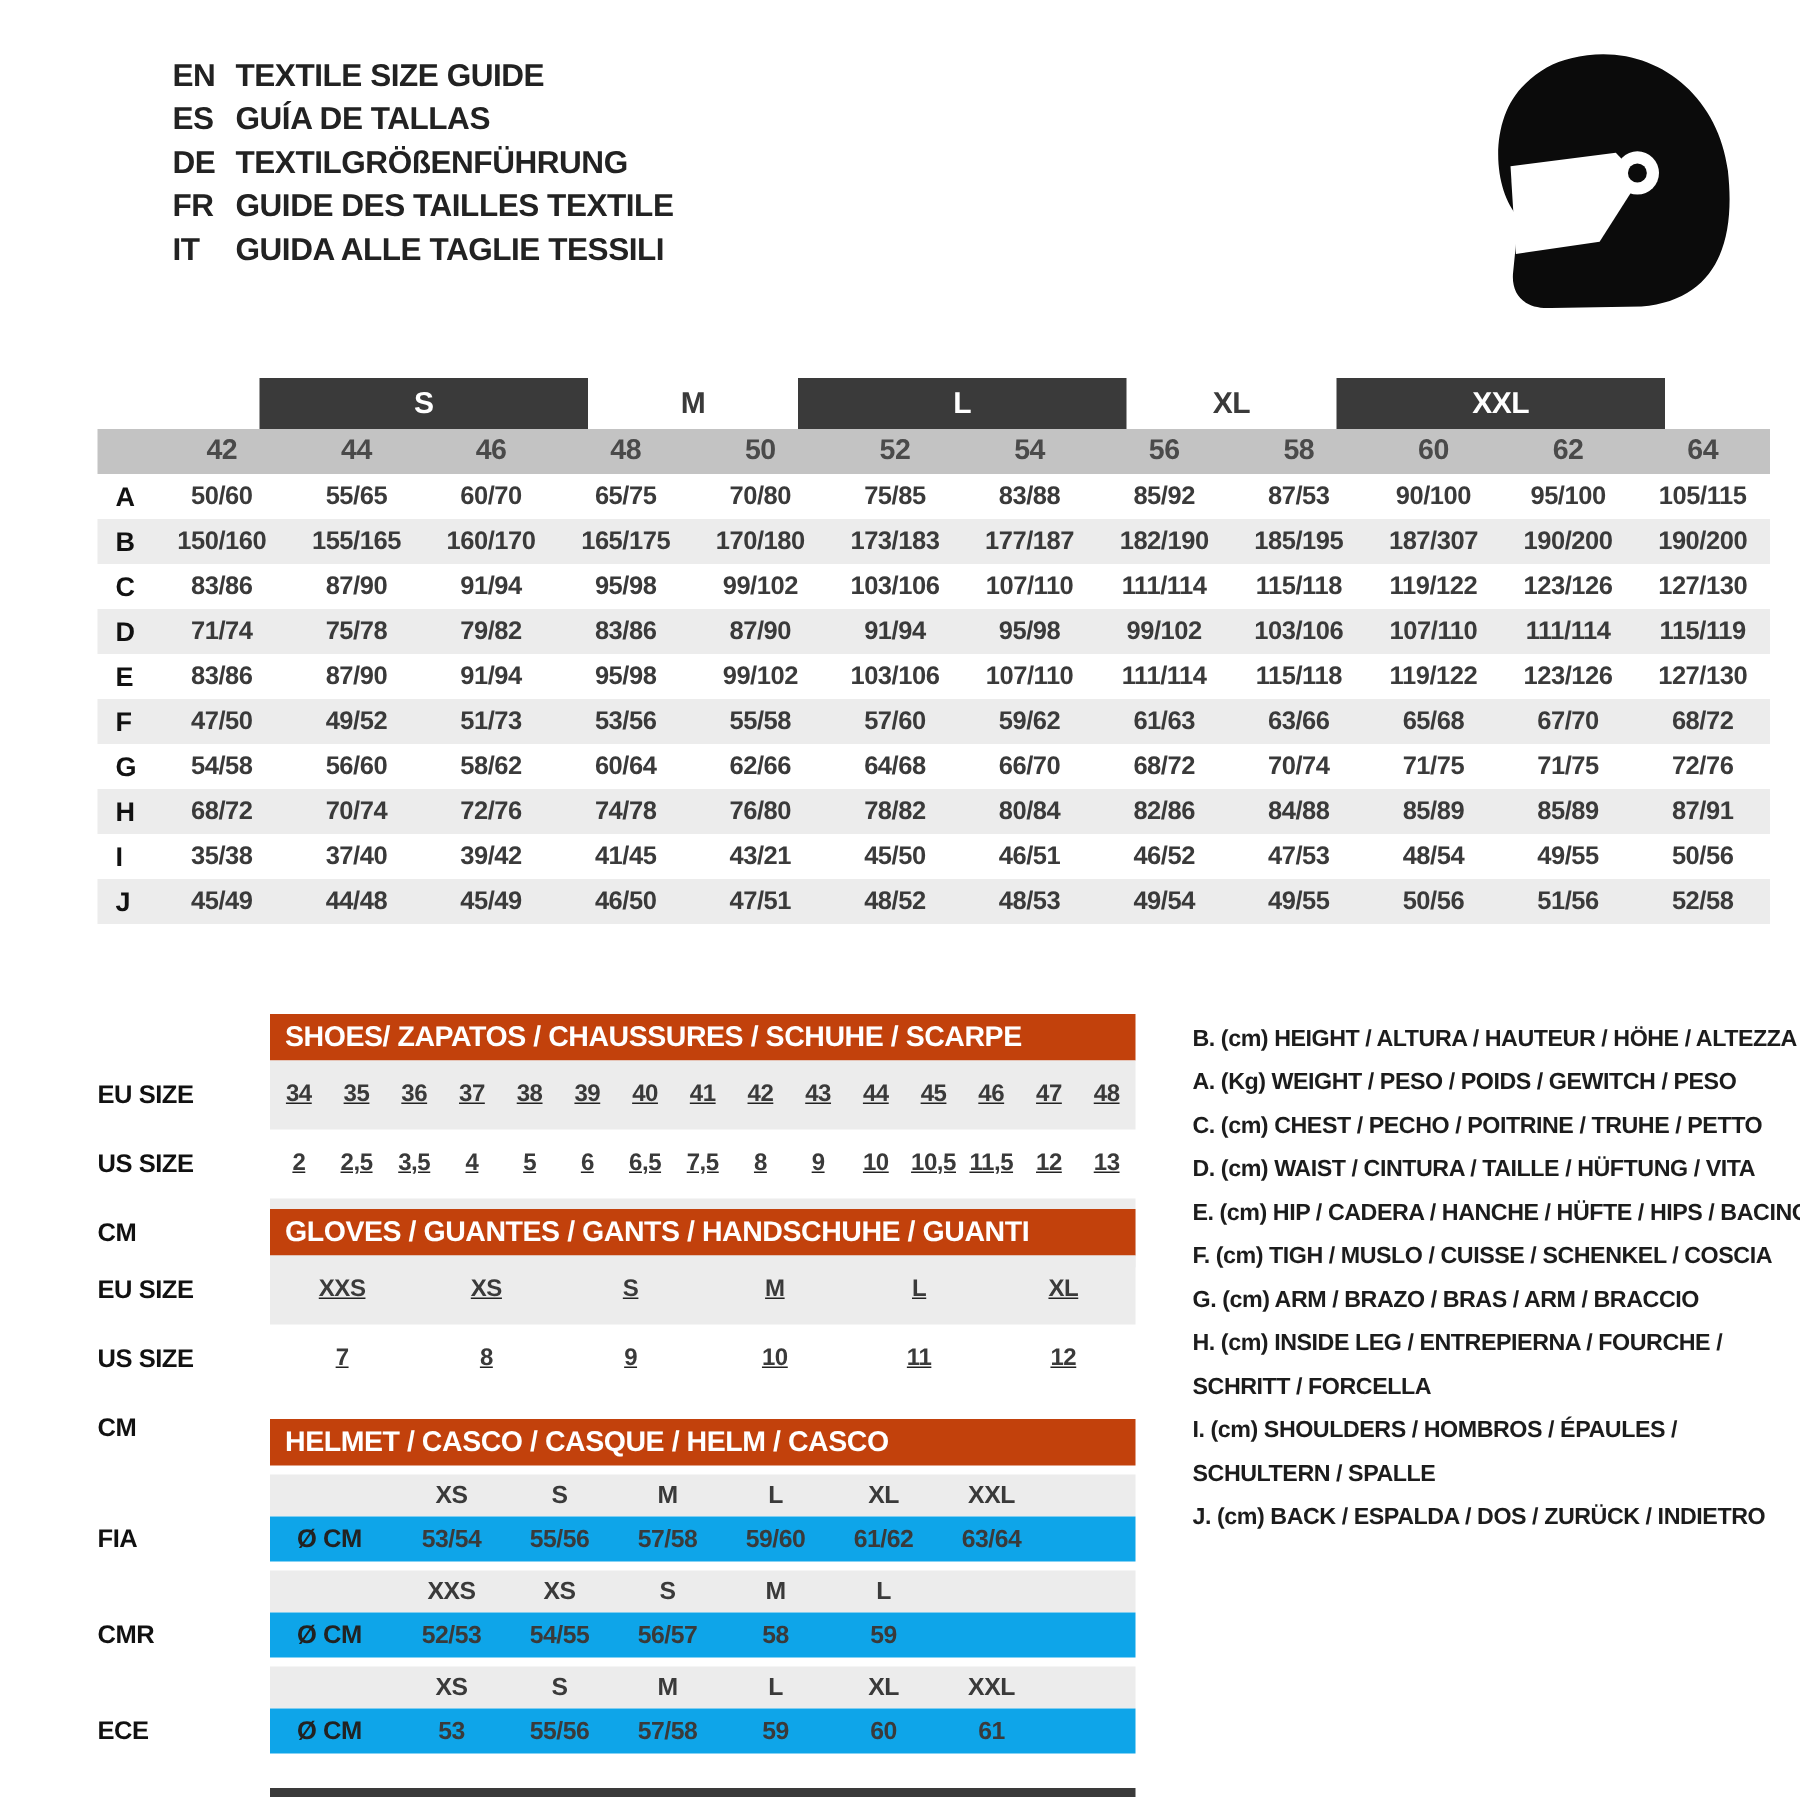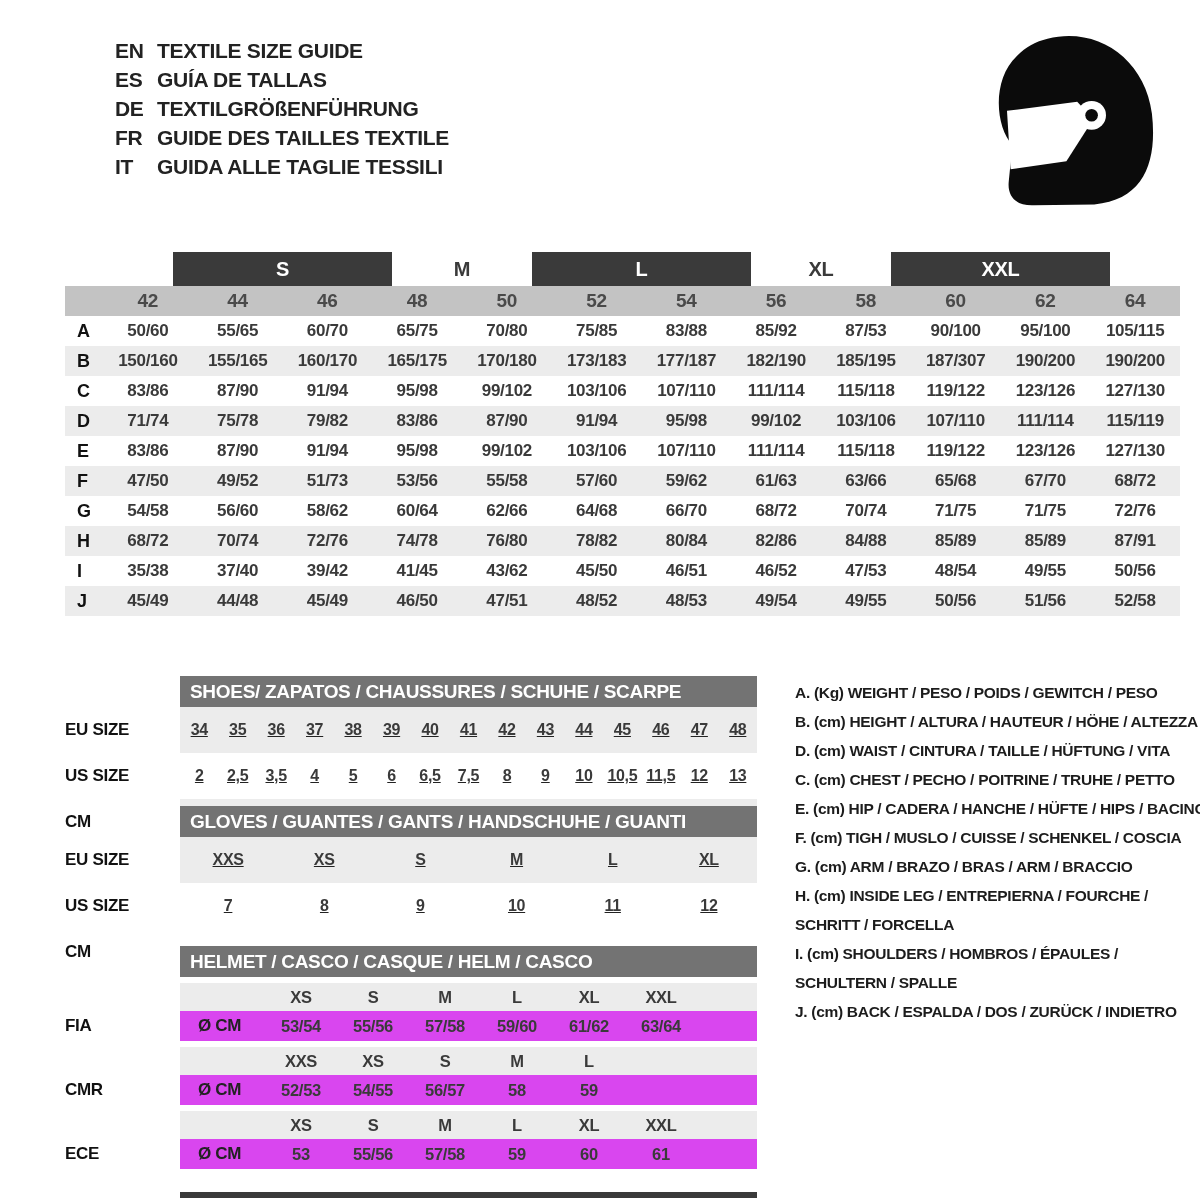--- a/index.html
+++ b/index.html
@@ -25,35 +25,35 @@
   .band-cell{display:flex;align-items:center;justify-content:center;font-size:19px;color:#4a4a4a;}
   .mt-row{height:30px;}
   .mt-row.alt{background:#ececec;}
   .mt-letter{display:flex;align-items:center;padding-left:12px;font-size:18px;color:#111;}
   .mt-cell{display:flex;align-items:center;justify-content:center;font-size:17px;color:#3a3a3a;}
   
   .section{position:absolute;left:65px;width:692px;}
   #shoes-section{top:676px;}
   #gloves-section{top:806px;}
   #helmet-section{top:946px;}
-  .sec-title{margin-left:115px;height:31px;background:#737373;color:#fff;display:flex;align-items:center;padding-left:10px;font-size:19px;}
+  .sec-title{margin-left:115px;height:31px;background:#c2410c;color:#fff;display:flex;align-items:center;padding-left:10px;font-size:19px;}
   .srow{display:flex;height:46px;}
   .srow-label{width:115px;display:flex;align-items:center;font-size:17px;color:#111;}
   .srow-vals{flex:1;display:grid;text-decoration:underline;}
   .srow-vals.cols15{grid-template-columns:repeat(15,1fr);}
   .srow-vals.cols6{grid-template-columns:repeat(6,1fr);}
   .srow-vals.gray{background:#ececec;}
   .scell{display:flex;align-items:center;justify-content:center;font-size:16px;color:#3a3a3a;}
   
   .helm-group{display:flex;margin-top:6px;}
   .hg-label{width:115px;align-self:flex-end;height:30px;display:flex;align-items:center;font-size:17px;color:#111;}
   .hg-rows{flex:1;}
   .hrow{display:grid;grid-template-columns:85px repeat(6,72px) 1fr;}
   .hrow-sizes{height:28px;background:#ececec;}
-  .hrow-vals{height:30px;background:#d946ef;}
+  .hrow-vals{height:30px;background:#0ea5e9;}
   .hcell{display:flex;align-items:center;justify-content:center;font-size:16.5px;color:#3a3a3a;}
   .hunit{display:flex;align-items:center;padding-left:18px;font-size:17px;color:#222;}
   
   #legend{position:absolute;left:795px;top:678px;width:405px;font-size:15.5px;line-height:29px;color:#1c1c1c;}
   .legend-line{white-space:nowrap;}
   
   #bottom-bar{position:absolute;left:180px;top:1192px;width:577px;height:6px;background:#3a3a3a;}
 </style>
 </head>
 <body>
@@ -233,21 +233,21 @@
         <div class="mt-cell">85/89</div>
         <div class="mt-cell">85/89</div>
         <div class="mt-cell">87/91</div>
       </div>
       <div class="mt-row mt-grid">
         <div class="mt-letter">I</div>
         <div class="mt-cell">35/38</div>
         <div class="mt-cell">37/40</div>
         <div class="mt-cell">39/42</div>
         <div class="mt-cell">41/45</div>
-        <div class="mt-cell">43/62</div>
+        <div class="mt-cell">43/21</div>
         <div class="mt-cell">45/50</div>
         <div class="mt-cell">46/51</div>
         <div class="mt-cell">46/52</div>
         <div class="mt-cell">47/53</div>
         <div class="mt-cell">48/54</div>
         <div class="mt-cell">49/55</div>
         <div class="mt-cell">50/56</div>
       </div>
       <div class="mt-row mt-grid alt">
         <div class="mt-letter">J</div>
@@ -432,30 +432,30 @@
             <div class="hcell">60</div>
             <div class="hcell">61</div>
           </div>
         </div>
       </div>
     </div>
 </div>
 
 <div id="legend">
     <div class="legend-item">
+      <div class="legend-line">B. (cm) HEIGHT / ALTURA / HAUTEUR / HÖHE / ALTEZZA</div>
+    </div>
+    <div class="legend-item">
       <div class="legend-line">A. (Kg) WEIGHT / PESO / POIDS / GEWITCH / PESO</div>
     </div>
     <div class="legend-item">
-      <div class="legend-line">B. (cm) HEIGHT / ALTURA / HAUTEUR / HÖHE / ALTEZZA</div>
+      <div class="legend-line">C. (cm) CHEST / PECHO / POITRINE / TRUHE / PETTO</div>
     </div>
     <div class="legend-item">
       <div class="legend-line">D. (cm) WAIST / CINTURA / TAILLE / HÜFTUNG / VITA</div>
-    </div>
-    <div class="legend-item">
-      <div class="legend-line">C. (cm) CHEST / PECHO / POITRINE / TRUHE / PETTO</div>
     </div>
     <div class="legend-item">
       <div class="legend-line">E. (cm) HIP / CADERA / HANCHE / HÜFTE / HIPS / BACINO</div>
     </div>
     <div class="legend-item">
       <div class="legend-line">F. (cm) TIGH / MUSLO / CUISSE / SCHENKEL / COSCIA</div>
     </div>
     <div class="legend-item">
       <div class="legend-line">G. (cm) ARM / BRAZO / BRAS / ARM / BRACCIO</div>
     </div>

